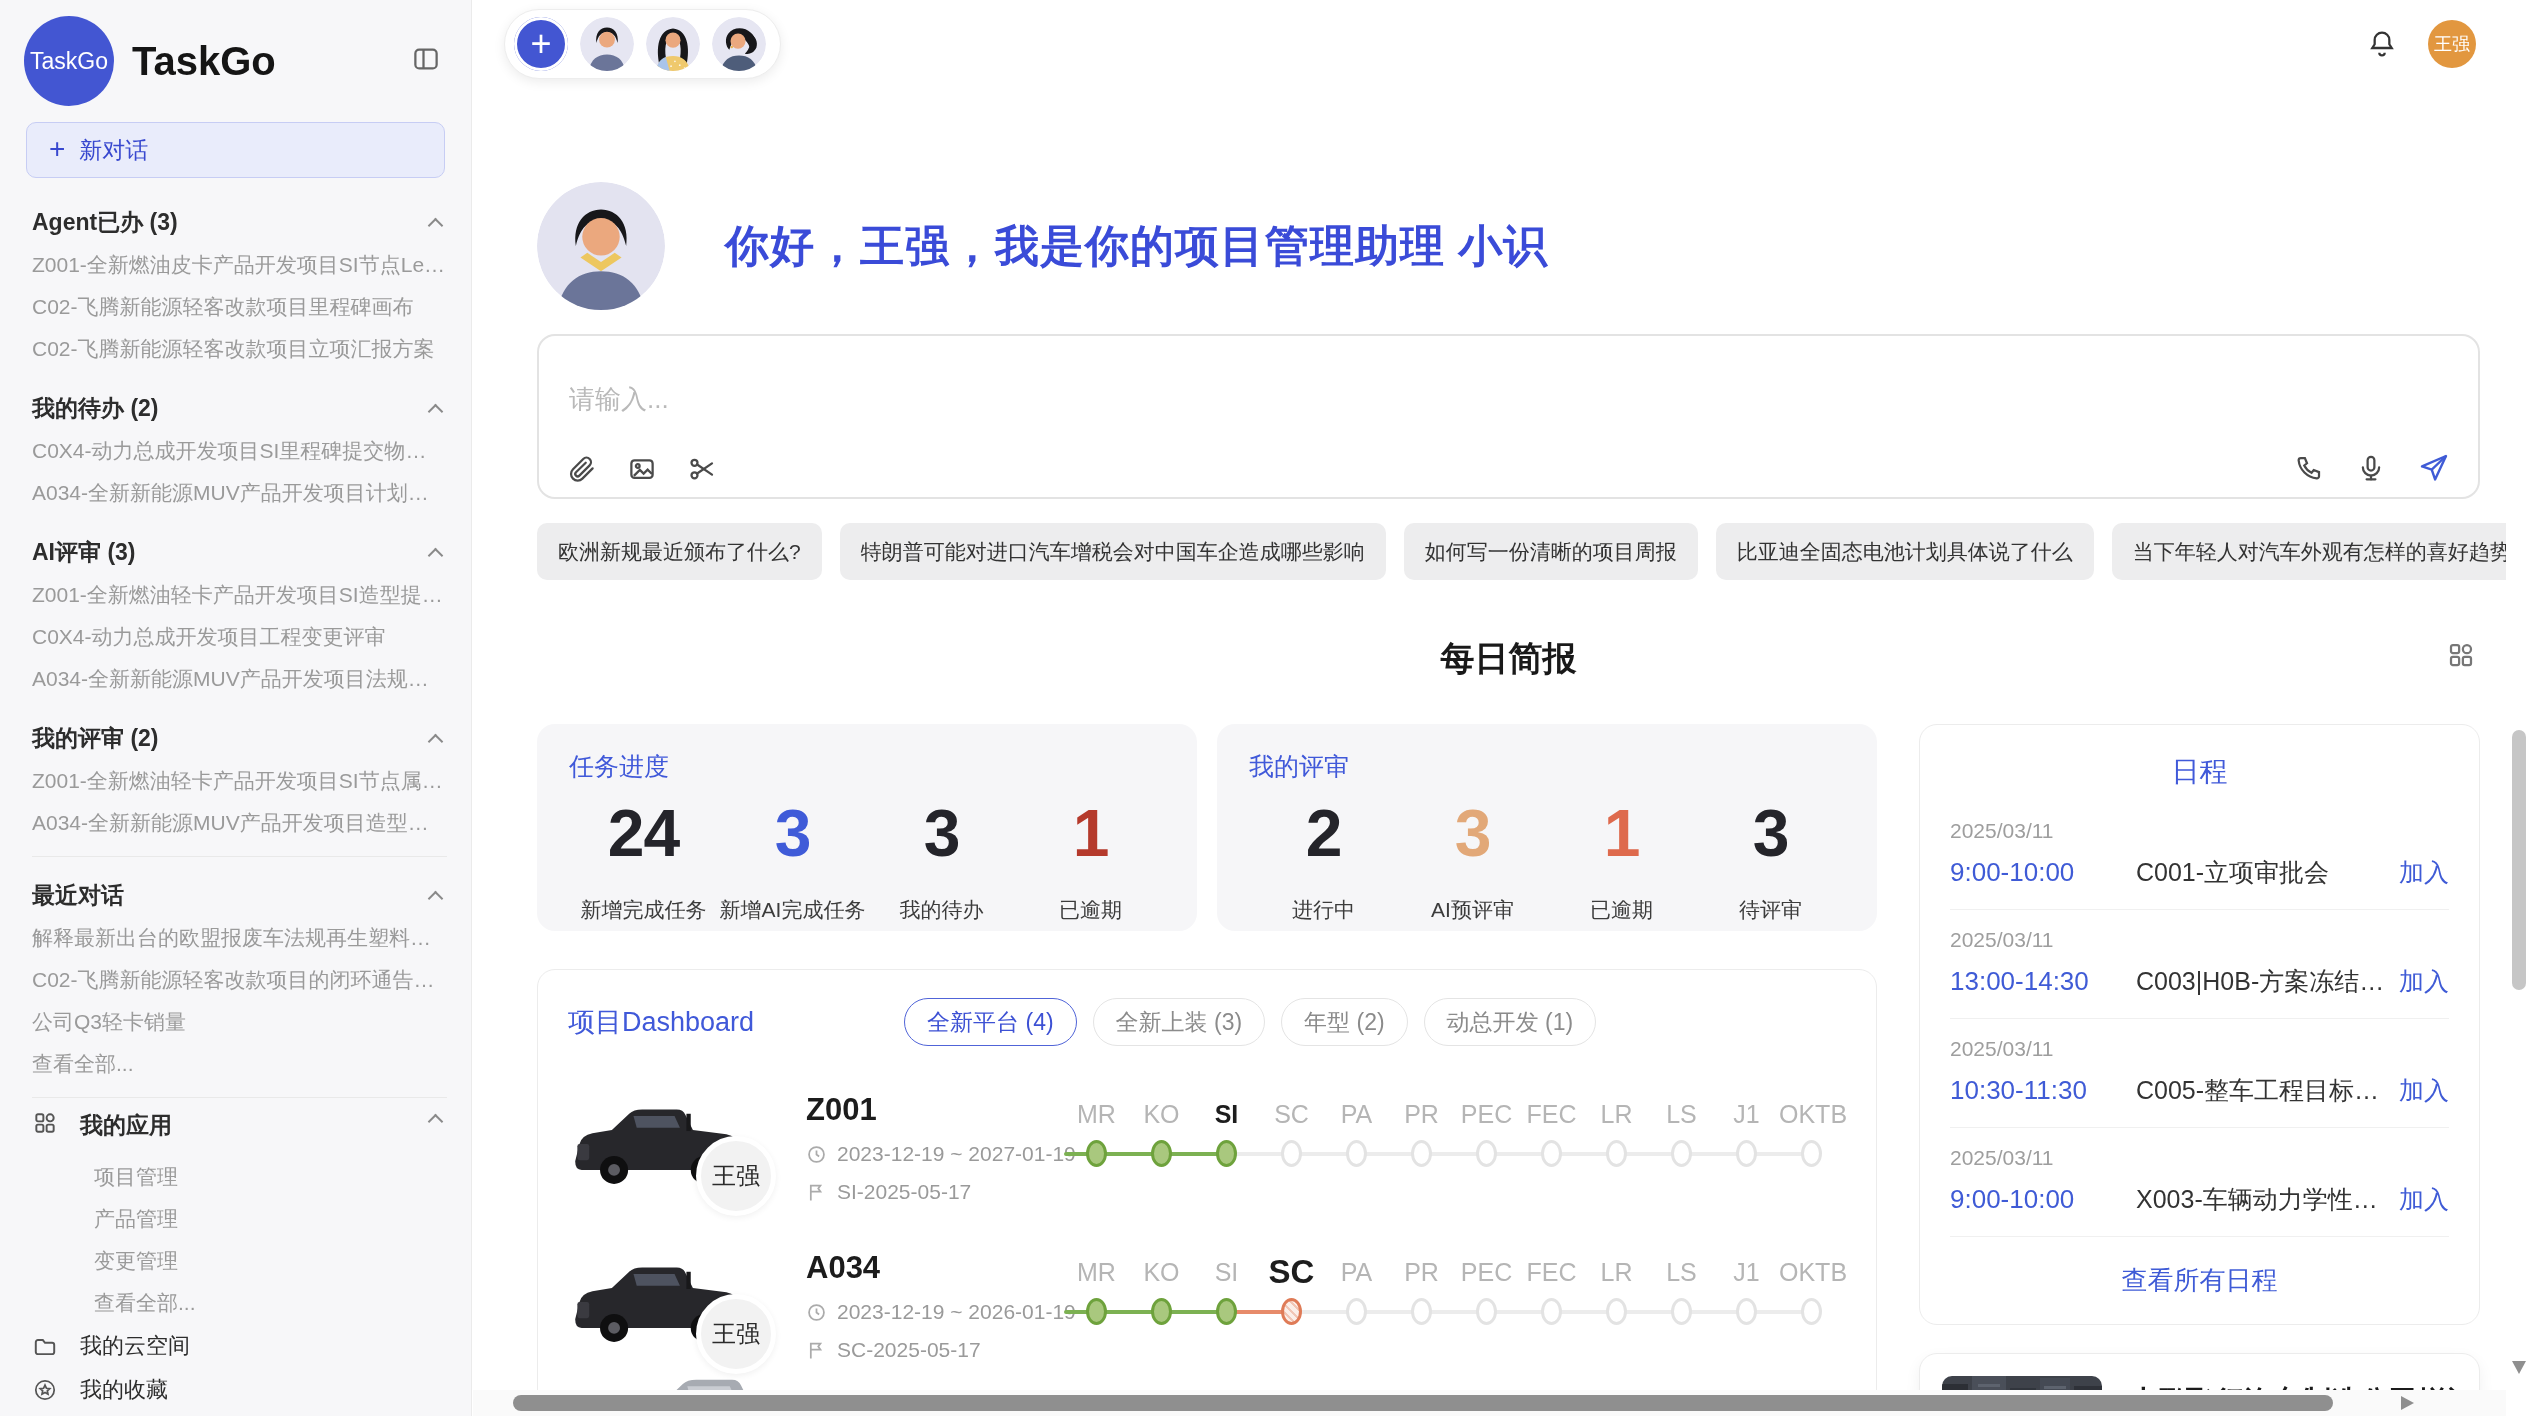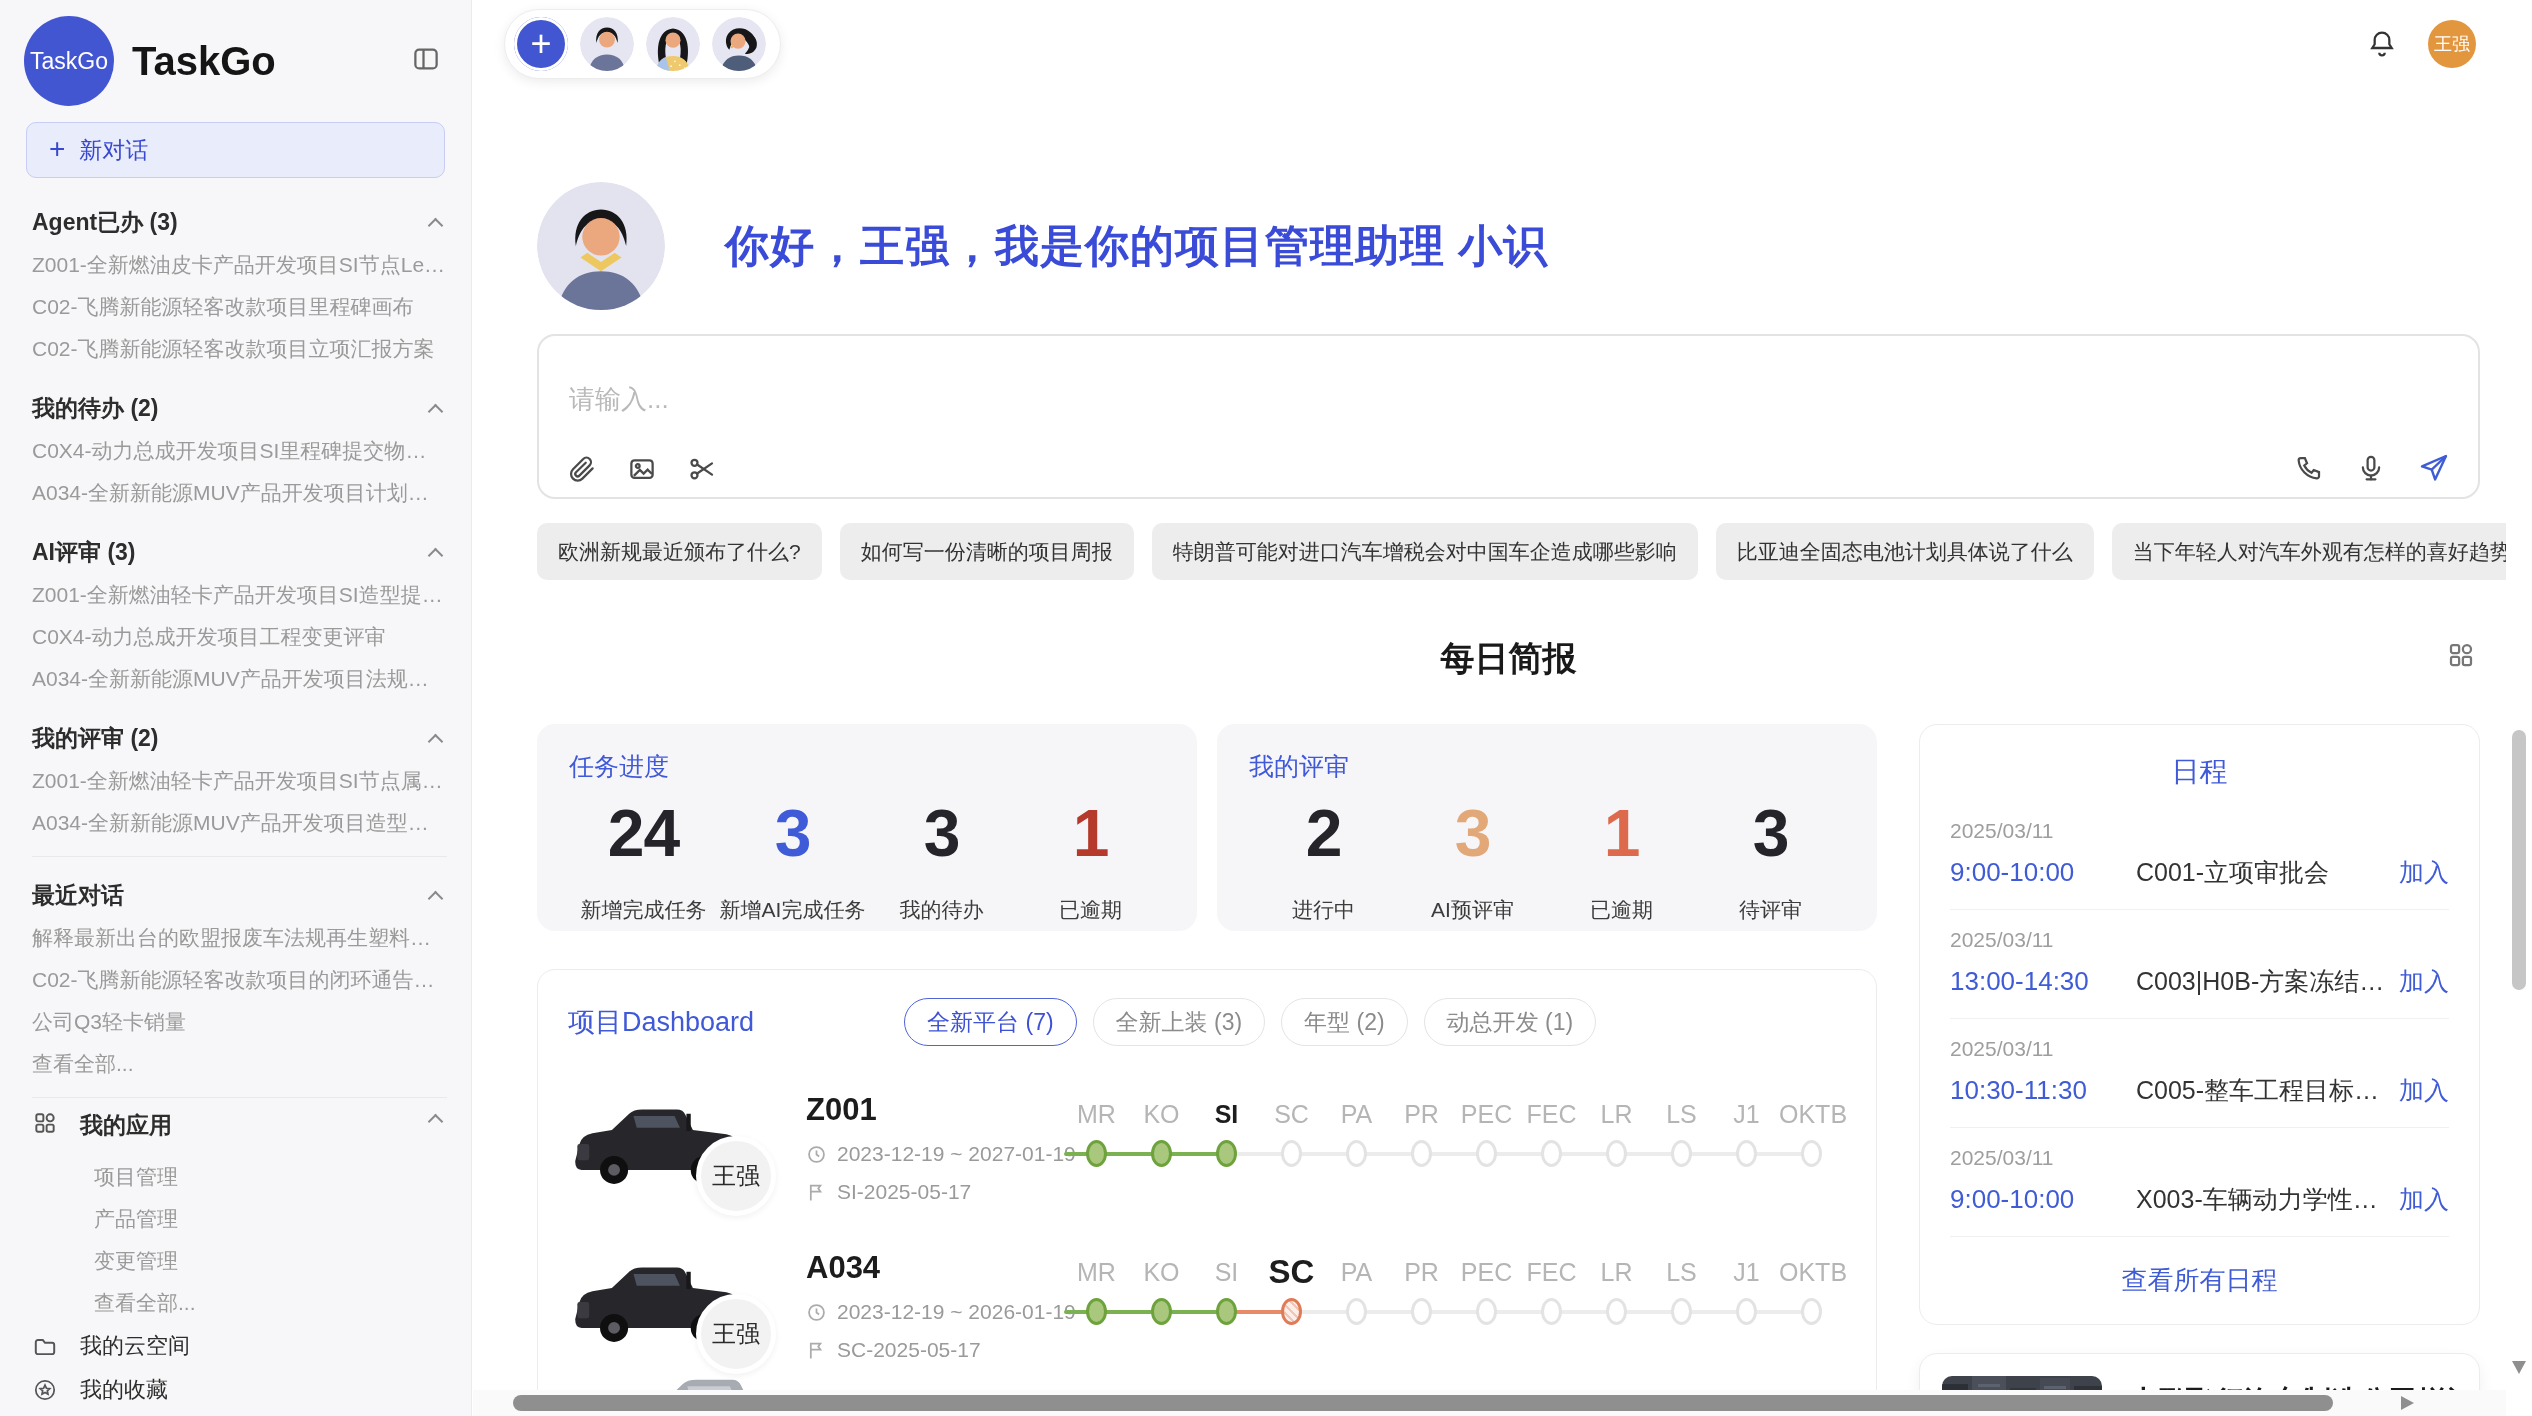--- a/index.html
+++ b/index.html
@@ -350,22 +350,22 @@
             <svg width="32" height="32" viewBox="0 0 24 24" fill="none" stroke="#3f5bd6" stroke-width="1.8" stroke-linejoin="round">
               <path d="M21 3 L3 10.8 L10.3 13.2 L12.8 20.6 Z"></path>
                 <path d="M21 3 L10.3 13.2"></path>
               </svg>
           </span>
         </div>
       </div>
 
       <div class="chips" id="chips">
           <button class="chip">欧洲新规最近颁布了什么?</button>
+          <button class="chip">特朗普可能对进口汽车增税会对中国车企造成哪些影响</button>
           <button class="chip">如何写一份清晰的项目周报</button>
-          <button class="chip">特朗普可能对进口汽车增税会对中国车企造成哪些影响</button>
           <button class="chip">比亚迪全固态电池计划具体说了什么</button>
           <button class="chip">当下年轻人对汽车外观有怎样的喜好趋势</button>
         </div>
 
       <div class="brief-head">
         <span class="brief-title">每日简报</span>
         <span class="brief-grid">
           <svg width="30" height="30" viewBox="0 0 24 24" fill="none" stroke="#777" stroke-width="1.8">
             <rect x="4" y="4" width="6.5" height="6.5" rx="1.5"></rect>
               <rect x="13.5" y="4" width="6.5" height="6.5" rx="3.2"></rect>
@@ -419,21 +419,21 @@
                     <div class="stat-label">待评审</div>
                   </div>
                 </div>
               </div>
             </div>
 
           <div class="dash-card">
             <div class="dash-head">
               <span class="dash-title">项目Dashboard</span>
               <div class="tabs" id="tabs">
-                  <button class="tab active">全新平台 (7)</button>
+                  <button class="tab active">全新平台 (4)</button>
                   <button class="tab">全新上装 (3)</button>
                   <button class="tab">年型 (2)</button>
                   <button class="tab">动总开发 (1)</button>
                 </div>
             </div>
             <div id="proj-list">
                 <div class="proj-row">
                   <div class="car-wrap"><span class="icon">
                       <svg width="185" height="108" viewBox="0 0 170 100">
                         <path d="M6 66 L10 50 Q12 42 22 40 L40 37 L56 22 Q60 18 68 18 L100 18 Q106 18 108 23 L115 37 L146 41 Q156 43 157 52 L158 68 Q158 74 152 74 L12 74 Q6 74 6 66 Z" fill="#27272b"></path>

